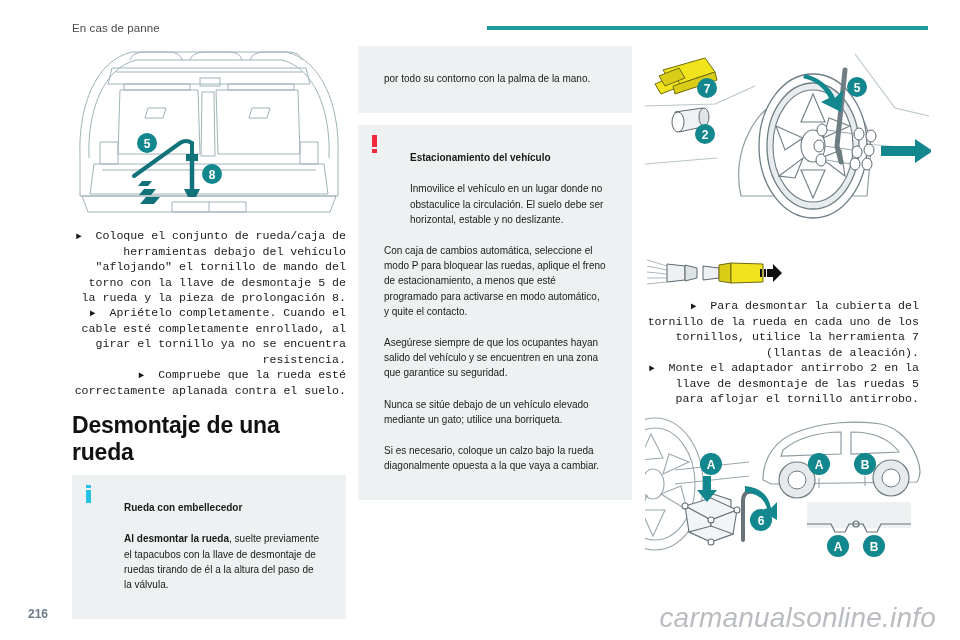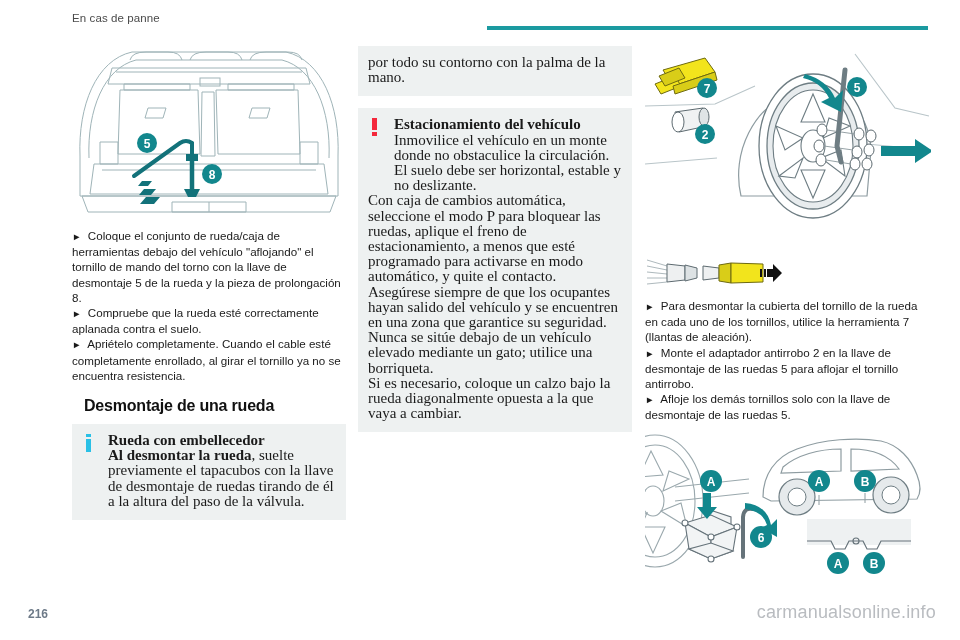--- a/index.html
+++ b/index.html
@@ -9,55 +9,56 @@
     background:#ffffff;
     font-family:"Liberation Sans", sans-serif;
     color:#1a1a1a;
     position:relative;
     overflow:hidden;
   }
   .page { position:absolute; inset:0; }
 
   
   .hdr-title {
-    position:absolute; left:72px; top:12px;
+    position:absolute; left:72px; top:22px;
     font-size:11.5px; color:#4a4a4a; letter-spacing:.1px;
   }
   .hdr-rule {
     position:absolute; left:487px; top:26px; width:441px; height:4px;
     background:#1b9aa0;
   }
 
   
   .col { position:absolute; top:46px; width:274px; }
   .col1 { left:72px; }
   .col2 { left:358px; }
   .col3 { left:645px; }
 
   p.body {
     margin:0; font-size:11.6px; line-height:15.2px; color:#1a1a1a;
-    text-align:left;
+    text-align:right;
+    font-family:Liberation Mono, monospace;
   }
   p.body + p.body { margin-top:0; }
   .arrow { font-size:9.5px; }
 
   h2.section {
-    margin:14px 0 9px 12px;
-    font-size:16px; font-weight:bold; color:#111;
+    margin:14px 0 9px 0;
+    font-size:23px; font-weight:bold; color:#111;
     letter-spacing:-.2px;
   }
 
   
   .note {
     background:#eef1f1;
     padding:9px 10px 11px 10px;
     margin:0 0 12px 0;
     position:relative;
   }
-  .note p { margin:0; font-size:15px; line-height:15.2px;font-family:Liberation Serif, serif; }
+  .note p { margin:16px; font-size:10px; line-height:15.2px; }
   .note .nhead { font-weight:bold; padding-left:26px; display:block; }
   .note .nlead { padding-left:26px; display:block; }
   .ic {
     position:absolute; left:9px; top:10px;
     width:14px; text-align:center;
     font-weight:bold; font-size:16px; line-height:14px;
   }
   .ic-info { color:#29c0e6; }
   .ic-info .bar1 { display:block; width:5px; height:3px; background:#29c0e6; margin:0 auto 2px; }
   .ic-info .bar2 { display:block; width:5px; height:13px; background:#29c0e6; margin:0 auto; }
@@ -68,21 +69,21 @@
   .fig { margin:0 0 10px 0; }
   svg { display:block; }
 
   
   .pageno {
     position:absolute; left:28px; top:607px;
     font-size:12px; color:#6d7a88; font-weight:bold;
   }
   .watermark {
     position:absolute; right:24px; top:602px;
-    font-size:18px; color:#b9bcc0; letter-spacing:.2px;
+    font-size:28px; color:#b9bcc0; letter-spacing:.2px;font-style:italic;
   }
   b { font-weight:bold;text-align:center; }
 </style>
 </head>
 <body>
 
 <div class="page">
 
   <div class="hdr-title">En cas de panne</div>
   <div class="hdr-rule"></div>
@@ -142,22 +143,22 @@
 
         <circle cx="75" cy="97" r="10" fill="#12878d"></circle>
         <text x="75" y="102" font-family="Liberation Sans, sans-serif" font-size="12" font-weight="bold" fill="#fff" text-anchor="middle">5</text>
 
         <circle cx="140" cy="128" r="10" fill="#12878d"></circle>
         <text x="140" y="133" font-family="Liberation Sans, sans-serif" font-size="12" font-weight="bold" fill="#fff" text-anchor="middle">8</text>
       </svg>
     </div>
 
     <p class="body"><span class="arrow">►</span>&nbsp; <span>Coloque el conjunto de rueda/caja de herramientas debajo del vehículo "aflojando" el tornillo de mando del torno con la llave de desmontaje 5 de la rueda y la pieza de prolongación 8.</span></p>
+    <p class="body"><span class="arrow">►</span>&nbsp; <span>Apriételo completamente. Cuando el cable esté completamente enrollado, al girar el tornillo ya no se encuentra resistencia.</span></p>
     <p class="body"><span class="arrow">►</span>&nbsp; <span>Compruebe que la rueda esté correctamente aplanada contra el suelo.</span></p>
-    <p class="body"><span class="arrow">►</span>&nbsp; <span>Apriételo completamente. Cuando el cable esté completamente enrollado, al girar el tornillo ya no se encuentra resistencia.</span></p>
 
     <h2 class="section">Desmontaje de una rueda</h2>
 
     <div class="note">
       <span class="ic ic-info">
         <span class="bar1"></span>
           <span class="bar2"></span>
       </span>
       <p>
           <span class="nhead">Rueda con embellecedor</span>
@@ -176,21 +177,21 @@
 
     <div class="note">
       <span class="ic ic-warn">
         <span class="bar1"></span>
           <span class="bar2"></span>
       </span>
       <p>
           <span class="nhead">Estacionamiento del vehículo</span>
         </p>
       <p>
-          <span class="nlead">Inmovilice el vehículo en un monte donde no obstaculice la circulación. El suelo debe ser horizontal, estable y no deslizante.</span>
+          <span class="nlead">Inmovilice el vehículo en un lugar donde no obstaculice la circulación. El suelo debe ser horizontal, estable y no deslizante.</span>
         </p>
       <p>Con caja de cambios automática, seleccione el modo P para bloquear las ruedas, aplique el freno de estacionamiento, a menos que esté programado para activarse en modo automático, y quite el contacto.</p>
       <p>Asegúrese siempre de que los ocupantes hayan salido del vehículo y se encuentren en una zona que garantice su seguridad.</p>
       <p>Nunca se sitúe debajo de un vehículo elevado mediante un gato; utilice una borriqueta.</p>
       <p>Si es necesario, coloque un calzo bajo la rueda diagonalmente opuesta a la que vaya a cambiar.</p>
     </div>
   </div>
 
   <div class="col col3">
 
@@ -289,21 +290,20 @@
         <g fill="#111">
           <path d="M122 13 l6 0 0 -5 9 9 -9 9 0 -5 -6 0 z"></path>
           <rect x="119" y="13" width="2" height="8"></rect>
           <rect x="115" y="13" width="2" height="8"></rect>
         </g>
       </svg>
     </div>
 
     <p class="body"><span class="arrow">►</span>&nbsp; <span>Para desmontar la cubierta del tornillo de la rueda en cada uno de los tornillos, utilice la herramienta 7 (llantas de aleación).</span></p>
     <p class="body"><span class="arrow">►</span>&nbsp; <span>Monte el adaptador antirrobo 2 en la llave de desmontaje de las ruedas 5 para aflojar el tornillo antirrobo.</span></p>
-    <p class="body"><span class="arrow">►</span>&nbsp; <span>Afloje los demás tornillos solo con la llave de desmontaje de las ruedas 5.</span></p>
 
     <div class="fig" style="margin-top:8px;">
       <svg width="286" height="150" viewBox="0 0 286 150">
 
         <g fill="none" stroke="#9aa8ad" stroke-width="1.1">
           <ellipse cx="10" cy="70" rx="48" ry="66"></ellipse>
           <ellipse cx="10" cy="70" rx="40" ry="56"></ellipse>
           <path d="M6 20 L18 44 L-6 46 Z"></path>
           <path d="M44 48 L18 60 L24 40 Z"></path>
           <path d="M42 96 L16 80 L36 72 Z"></path>

